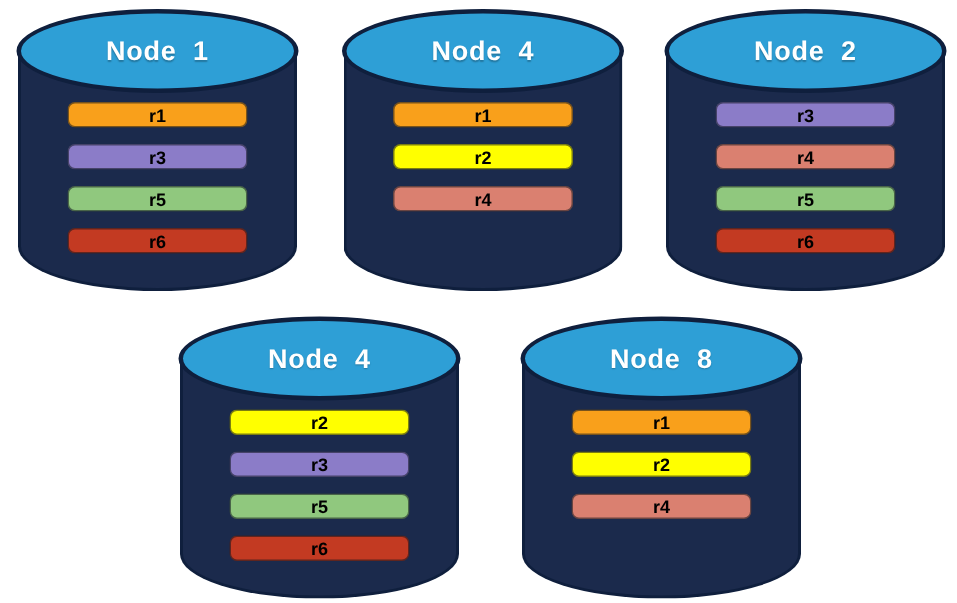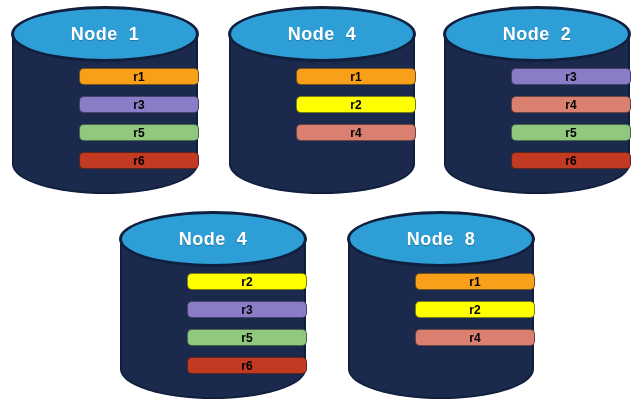--- a/index.html
+++ b/index.html
@@ -47,21 +47,21 @@
     letter-spacing: 0.5px;
     text-shadow: 0 1px 1px rgba(0,0,0,0.25);
   }
   .bars {
     position: absolute;
     top: 62px;
     left: 0;
     right: 0;
     display: flex;
     flex-direction: column;
-    align-items: flex-end;
+    align-items: center;
     gap: 11px;
   }
   .bar {
     width: 118px;
     height: 15px;
     border-radius: 5px;
     border: 1px solid rgba(15, 20, 30, 0.55);
     display: flex;
     align-items: center;
     justify-content: center;

